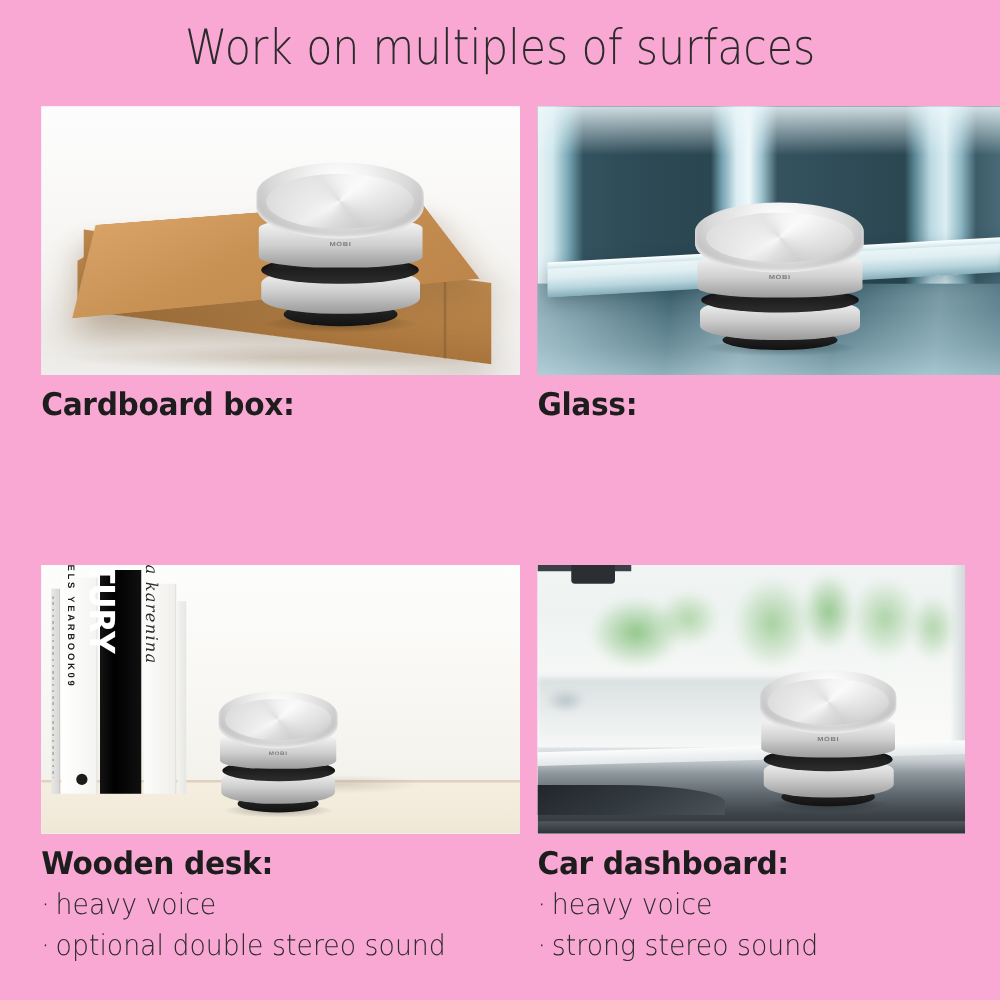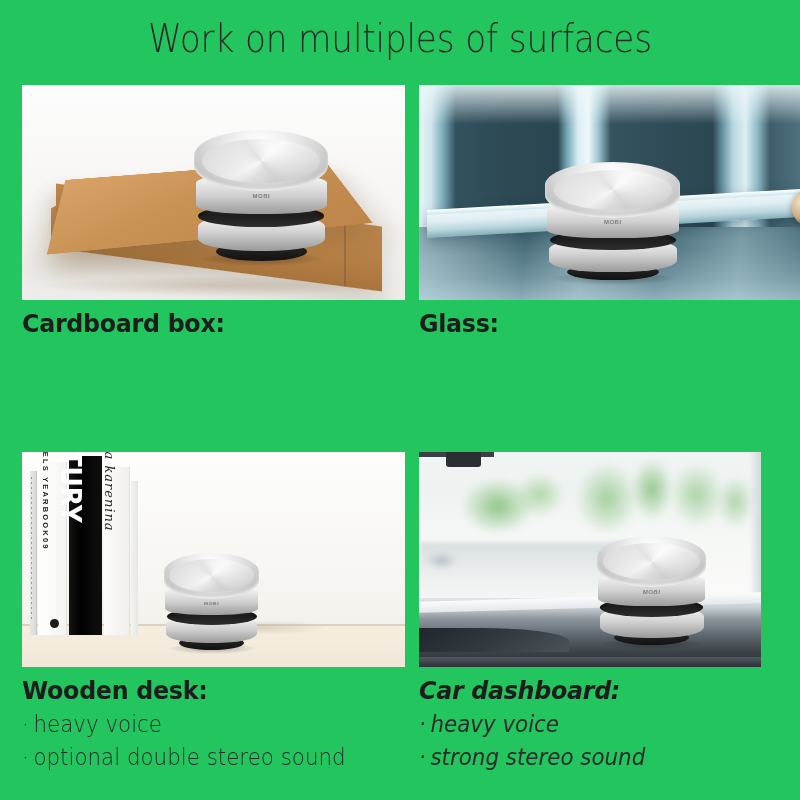--- a/index.html
+++ b/index.html
@@ -7,47 +7,47 @@
   html, body {
     width: 800px; height: 800px;
     background: #ffffff;
     font-family: "Liberation Sans", sans-serif;
     overflow: hidden;
   }
 
   .page {
     position: relative;
     width: 800px; height: 800px;
-    background: #22c55e;
+    background: #f9a8d4;
   }
 
   
   .page-title {
     position: absolute;
     top: 16px; left: 0; width: 800px;
     text-align: center;
     font-size: 39px;
     font-weight: 300;
     letter-spacing: -0.2px;
     color: #2b2b2b;
     font-family: "DejaVu Sans", sans-serif;
     transform: scaleX(0.88);
   }
 
   
   .grid {
     position: absolute;
-    top: 85px; left: 22px;
+    top: 85px; left: 33px;
     width: 739px; height: 700px;
   }
   .cell { position: absolute; }
   .cell-tl { left: 0;     top: 0;   width: 383px; }
   .cell-tr { left: 397px; top: 0;   width: 408px; }
   .cell-bl { left: 0;     top: 367px; width: 383px; }
-  .cell-br { left: 397px; top: 367px; width: 342px; font-style: italic; }
+  .cell-br { left: 397px; top: 367px; width: 342px; }
 
   .photo {
     position: relative;
     width: 100%; height: 215px;
     overflow: hidden;
     background: #f2f2f2;
   }
   .cell-tr .photo, .cell-br .photo { height: 215px; }
 
   

